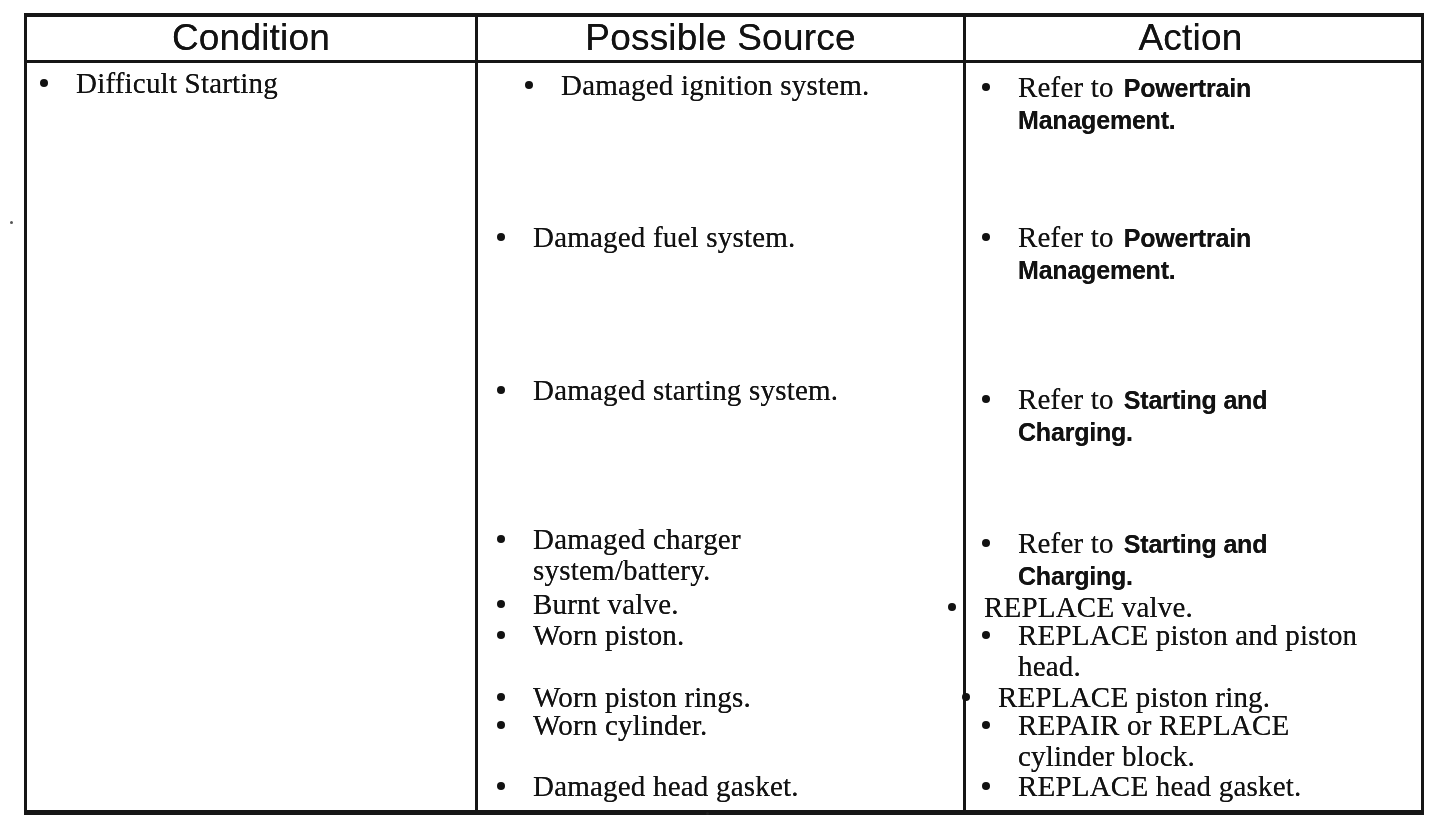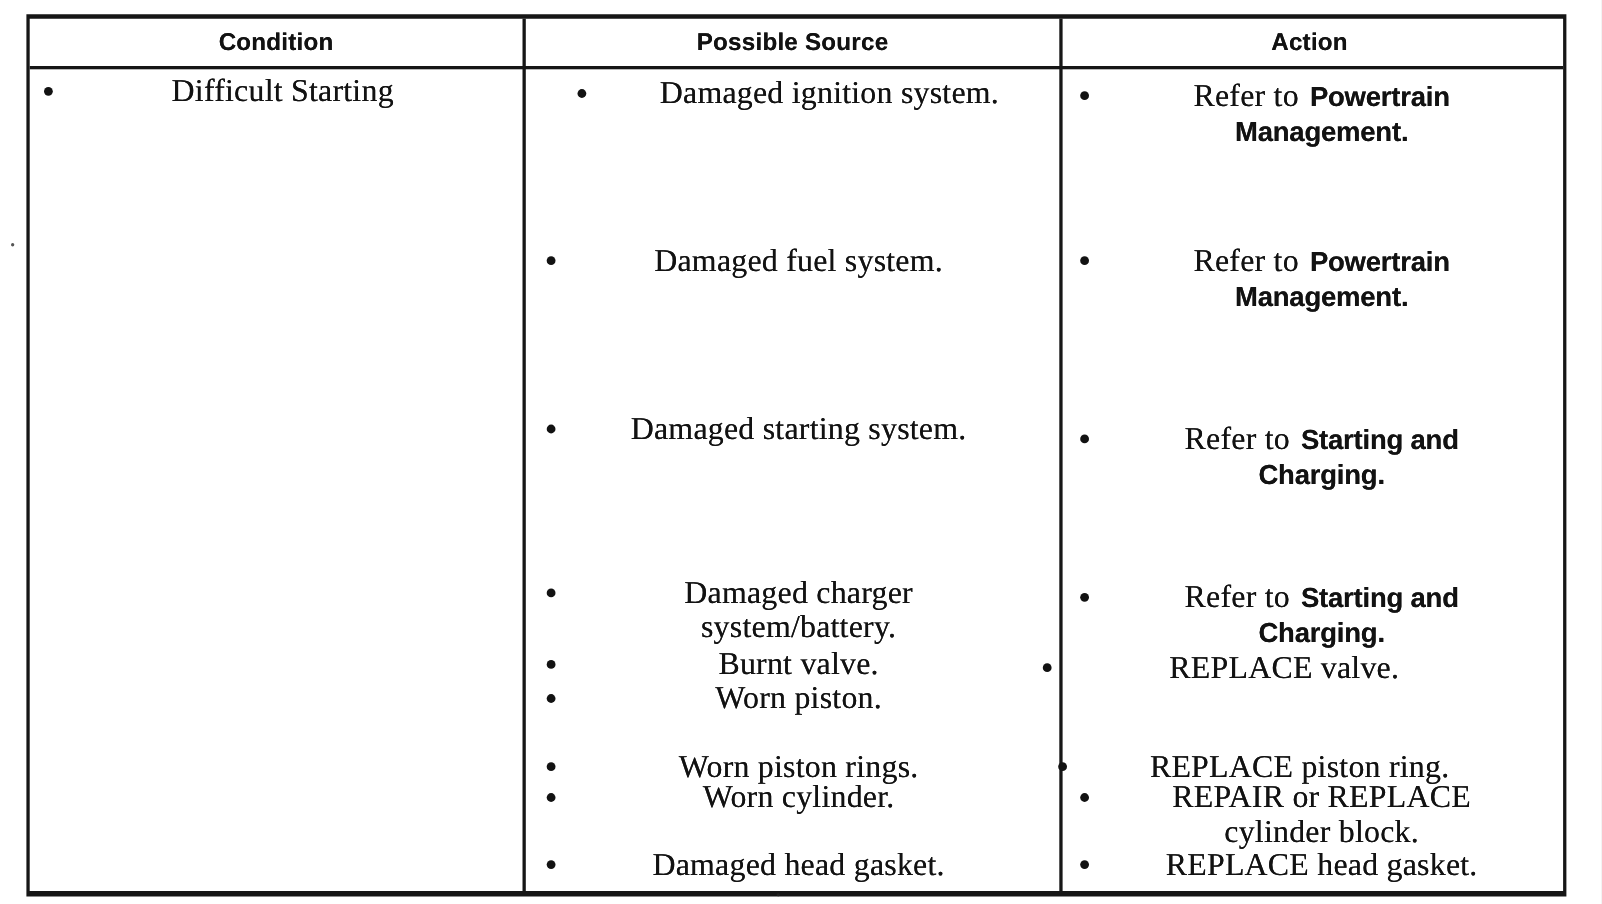--- a/index.html
+++ b/index.html
@@ -7,26 +7,26 @@
         font-family:"Liberation Serif", serif;color:#121212;}
   .scan-ink{text-shadow:0 0 0.6px rgba(10,10,10,.85);}
   .table{position:absolute;left:24px;top:13px;width:1394px;height:793px;
          border:3px solid #161616;border-top-width:4px;border-bottom-width:5px;
          box-sizing:content-box;}
   .vline{position:absolute;top:0;bottom:0;width:3px;background:#161616;}
   .v1{left:448px}
   .v2{left:936px}
   .hsep{position:absolute;left:0;right:0;top:43px;height:3px;background:#161616;}
   .hcell{position:absolute;top:0;height:43px;line-height:42px;text-align:center;
-         font-family:"Liberation Sans", sans-serif;font-weight:700;font-size:22px;
+         font-family:"Liberation Sans", sans-serif;font-weight:400;font-size:37px;
          letter-spacing:.2px;}
   .hc1{left:0;width:448px}
   .hc2{left:451px;width:485px}
   .hc3{left:939px;width:449px}
-  .item{position:absolute;font-size:29px;line-height:31px;text-align:center;}
+  .item{position:absolute;font-size:29px;line-height:31px;}
   .item .txt{display:block;margin-left:38px;white-space:pre-line;letter-spacing:.2px;}
   .bullet{position:absolute;left:2px;top:11px;width:8px;height:8px;border-radius:50%;
           background:#121212;}
   .ref-target{font-family:"Liberation Sans", sans-serif;font-weight:700;font-size:25px;
               letter-spacing:-0.2px;margin-left:10px;}
   .speck{position:absolute;background:#2a2a2a;border-radius:50%;opacity:.8;}
   .sp1{left:10px;top:221px;width:3px;height:3px;}
   .sp2{left:706px;top:812px;width:3px;height:3px;opacity:.55;}
 </style>
 </head>
@@ -100,20 +100,25 @@
       <span class="txt"><span>Refer to</span><span class="ref-target">Starting and Charging.</span></span>
     </div>
     <div class="item" style="left:953px;top:511px;width:405px">
       <span class="bullet"></span>
       <span class="txt"><span>Refer to</span><span class="ref-target">Starting and Charging.</span></span>
     </div>
     <div class="item" style="left:919px;top:575px;width:405px">
       <span class="bullet"></span>
       <span class="txt">REPLACE valve.</span>
     </div>
+    <div class="item" style="left:953px;top:603px;width:405px">
+      <span class="bullet"></span>
+      <span class="txt">REPLACE piston and piston
+head.</span>
+    </div>
     <div class="item" style="left:933px;top:665px;width:405px">
       <span class="bullet"></span>
       <span class="txt">REPLACE piston ring.</span>
     </div>
     <div class="item" style="left:953px;top:693px;width:405px">
       <span class="bullet"></span>
       <span class="txt">REPAIR or REPLACE
 cylinder block.</span>
     </div>
     <div class="item" style="left:953px;top:754px;width:405px">

